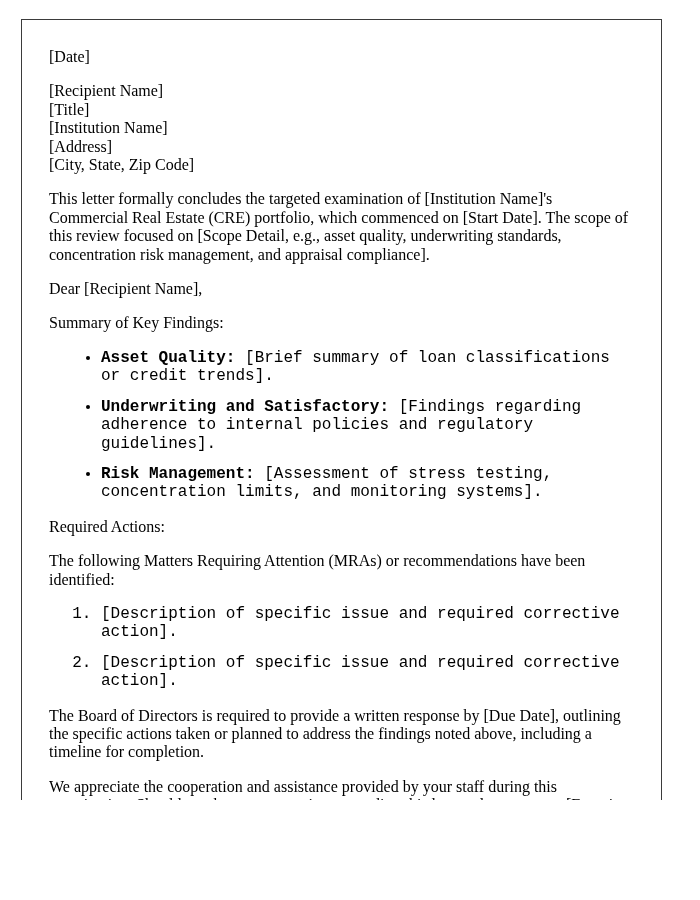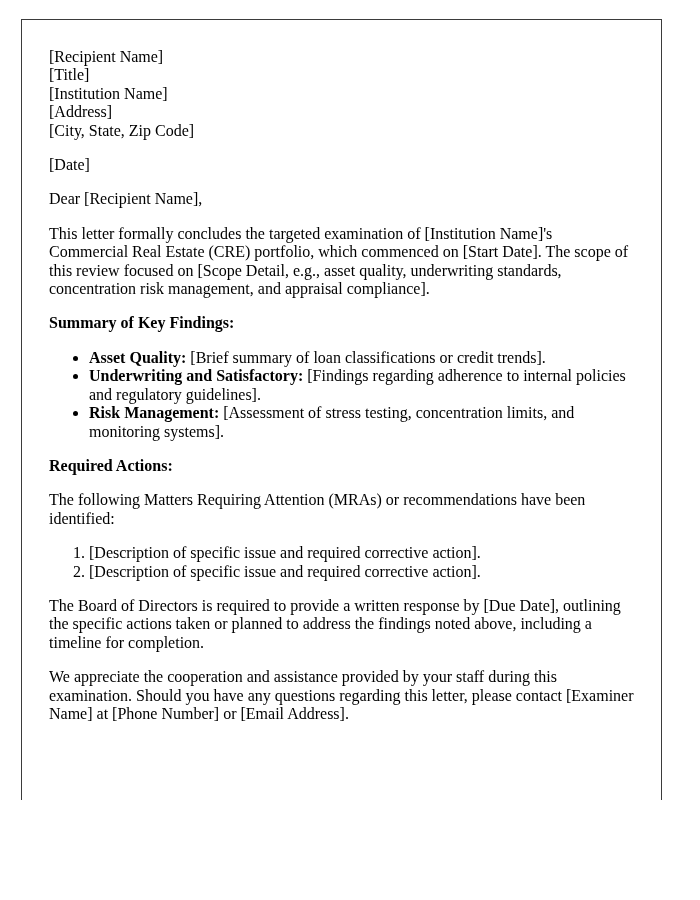--- a/index.html
+++ b/index.html
@@ -36,43 +36,44 @@
     line-height: 18.4px;
   }
   .letter-frame ul,
   .letter-frame ol {
     margin: 16px 0;
     padding-left: 40px;
     font-size: 16px;
     line-height: 18.4px;
   }
   .letter-frame li {
-    margin: 0;
+    margin: 12px;
+    font-family: Liberation Mono, monospace;
   }
   .bold {
-    font-weight: bold;
+    font-weight: normal;
   }
 </style>
 </head>
 <body>
 
 <div class="letter-frame">
 
+  <p>[Date]</p>
+
   <p><span>[Recipient Name]</span><br>
     <span>[Title]</span><br>
     <span>[Institution Name]</span><br>
     <span>[Address]</span><br>
     <span>[City, State, Zip Code]</span></p>
 
-  <p>[Date]</p>
 
+  <p>This letter formally concludes the targeted examination of [Institution Name]'s Commercial Real Estate (CRE) portfolio, which commenced on [Start Date]. The scope of this review focused on [Scope Detail, e.g., asset quality, underwriting standards, concentration risk management, and appraisal compliance].</p>
 
   <p>Dear [Recipient Name],</p>
-
-  <p>This letter formally concludes the targeted examination of [Institution Name]'s Commercial Real Estate (CRE) portfolio, which commenced on [Start Date]. The scope of this review focused on [Scope Detail, e.g., asset quality, underwriting standards, concentration risk management, and appraisal compliance].</p>
 
 
   <p class="bold">Summary of Key Findings:</p>
 
   <ul>
     <li><strong>Asset Quality:</strong><span> [Brief summary of loan classifications or credit trends].</span></li>
     <li><strong>Underwriting and Satisfactory:</strong><span> [Findings regarding adherence to internal policies and regulatory guidelines].</span></li>
     <li><strong>Risk Management:</strong><span> [Assessment of stress testing, concentration limits, and monitoring systems].</span></li>
   </ul>
 

